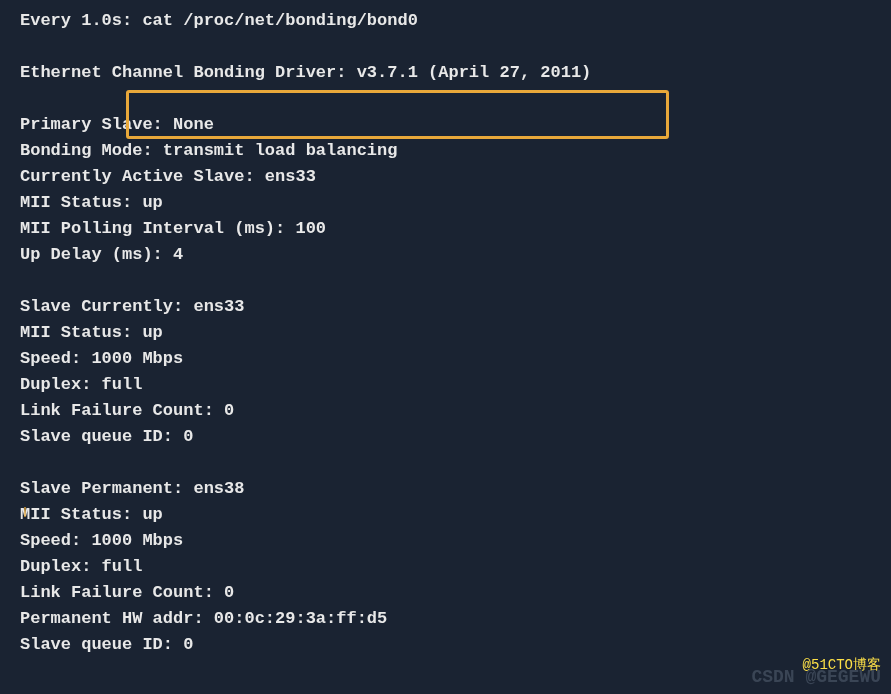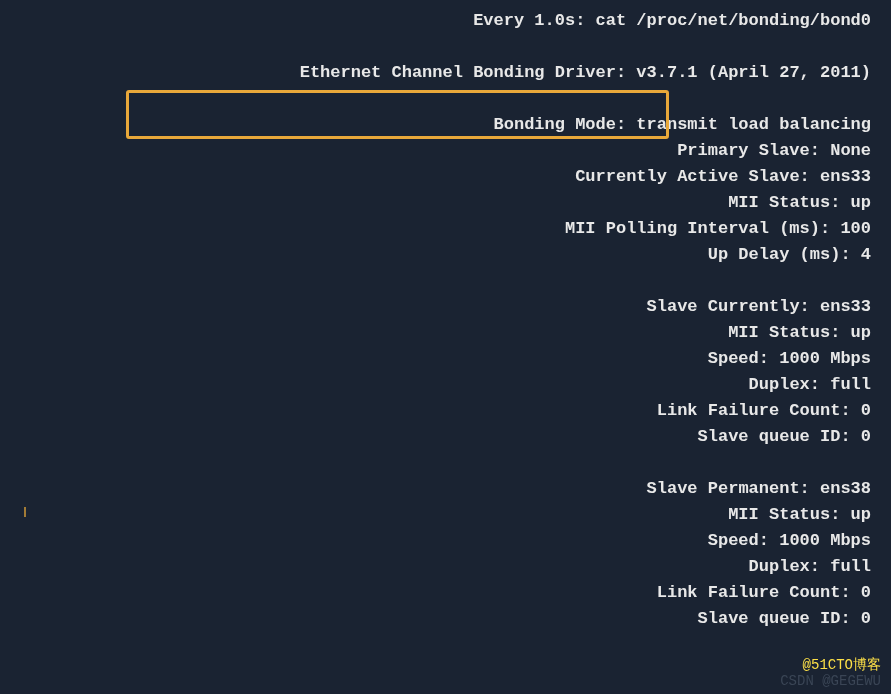--- a/index.html
+++ b/index.html
@@ -15,21 +15,20 @@
       font-weight: bold;
       line-height: 1.53;
       padding: 8px 20px;
       width: 891px;
       height: 694px;
       overflow: hidden;
       position: relative;
     }
     .line {
       white-space: pre;
-      text-align: right;
     }
     .highlight-box {
       position: absolute;
       border: 3px solid #e8a83a;
       border-radius: 3px;
       pointer-events: none;
       left: 126px;
       top: 90px;
       width: 543px;
       height: 49px;
@@ -40,58 +39,59 @@
       bottom: 18px;
       color: #fde047;
       font-size: 14px;
       font-weight: normal;
     }
     .watermark2 {
       position: absolute;
       right: 10px;
       bottom: 2px;
       color: #3a4555;
-      font-size: 14px;
-      font-weight: normal;
+      font-size: 18px;
+      font-weight: bold;
     }
     .tiny-mark {
       position: absolute;
       left: 22px;
       top: 505px;
       color: #e8a83a;
       font-size: 10px;
     }
   </style>
 </head>
 <body>
 
 <div>
   <div class="line">Every 1.0s: cat /proc/net/bonding/bond0</div>
   <div class="line">&nbsp;</div>
   <div class="line">Ethernet Channel Bonding Driver: v3.7.1 (April 27, 2011)</div>
   <div class="line">&nbsp;</div>
+  <div class="line">Primary Slave: None</div>
   <div class="line">Bonding Mode: transmit load balancing</div>
-  <div class="line">Primary Slave: None</div>
   <div class="line">Currently Active Slave: ens33</div>
   <div class="line">MII Status: up</div>
   <div class="line">MII Polling Interval (ms): 100</div>
   <div class="line">Up Delay (ms): 4</div>
   <div class="line">&nbsp;</div>
   <div class="line">Slave Currently: ens33</div>
   <div class="line">MII Status: up</div>
   <div class="line">Speed: 1000 Mbps</div>
   <div class="line">Duplex: full</div>
   <div class="line">Link Failure Count: 0</div>
   <div class="line">Slave queue ID: 0</div>
   <div class="line">&nbsp;</div>
   <div class="line">Slave Permanent: ens38</div>
   <div class="line">MII Status: up</div>
   <div class="line">Speed: 1000 Mbps</div>
   <div class="line">Duplex: full</div>
   <div class="line">Link Failure Count: 0</div>
+  <div class="line">Permanent HW addr: 00:0c:29:3a:ff:d5</div>
   <div class="line">Slave queue ID: 0</div>
 </div>
 
 <div class="highlight-box"></div>
 
 <div class="tiny-mark">|</div>
 
 <div class="watermark">@51CTO博客</div>
 <div class="watermark2">CSDN @GEGEWU</div>
 

